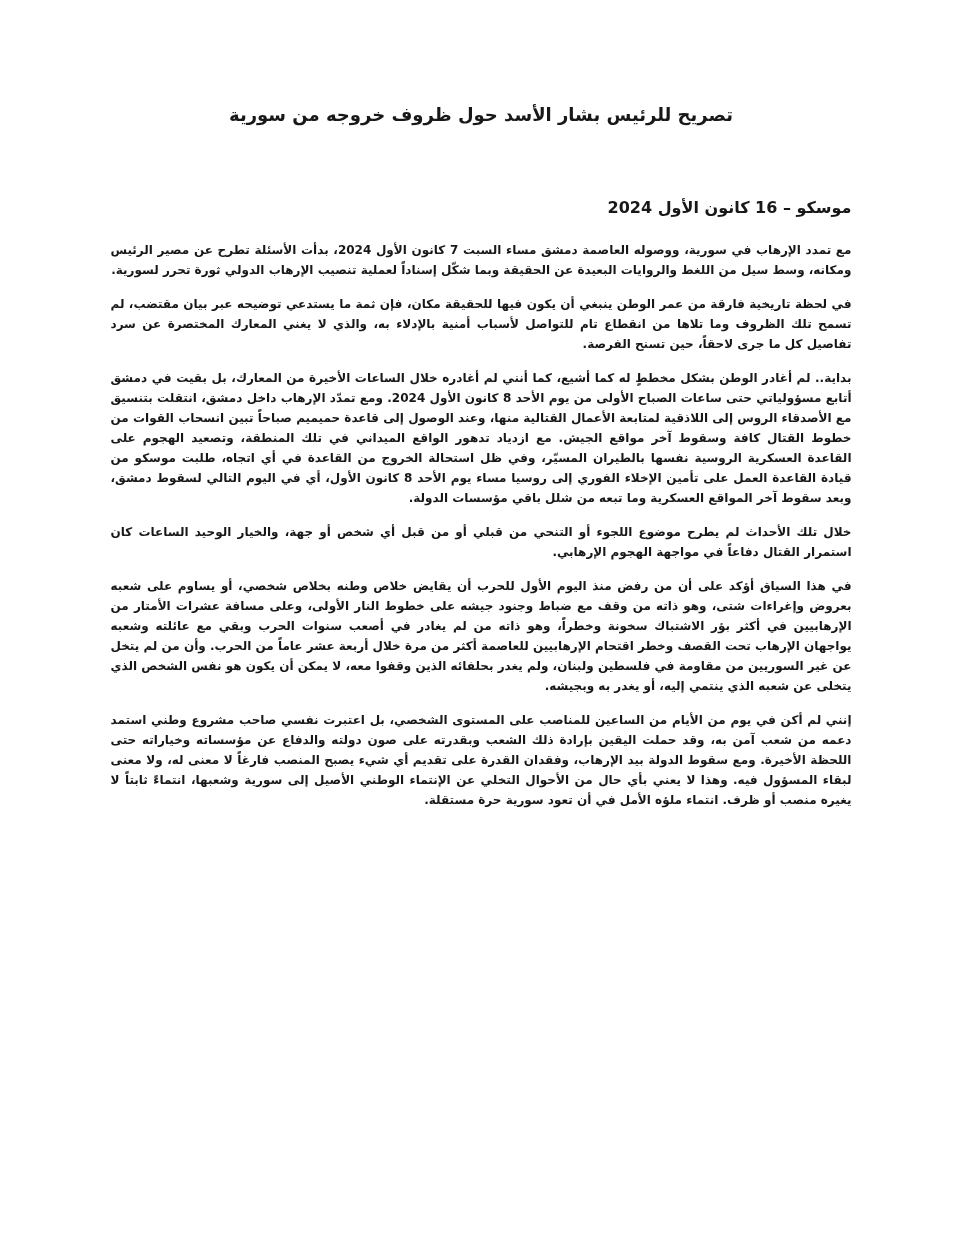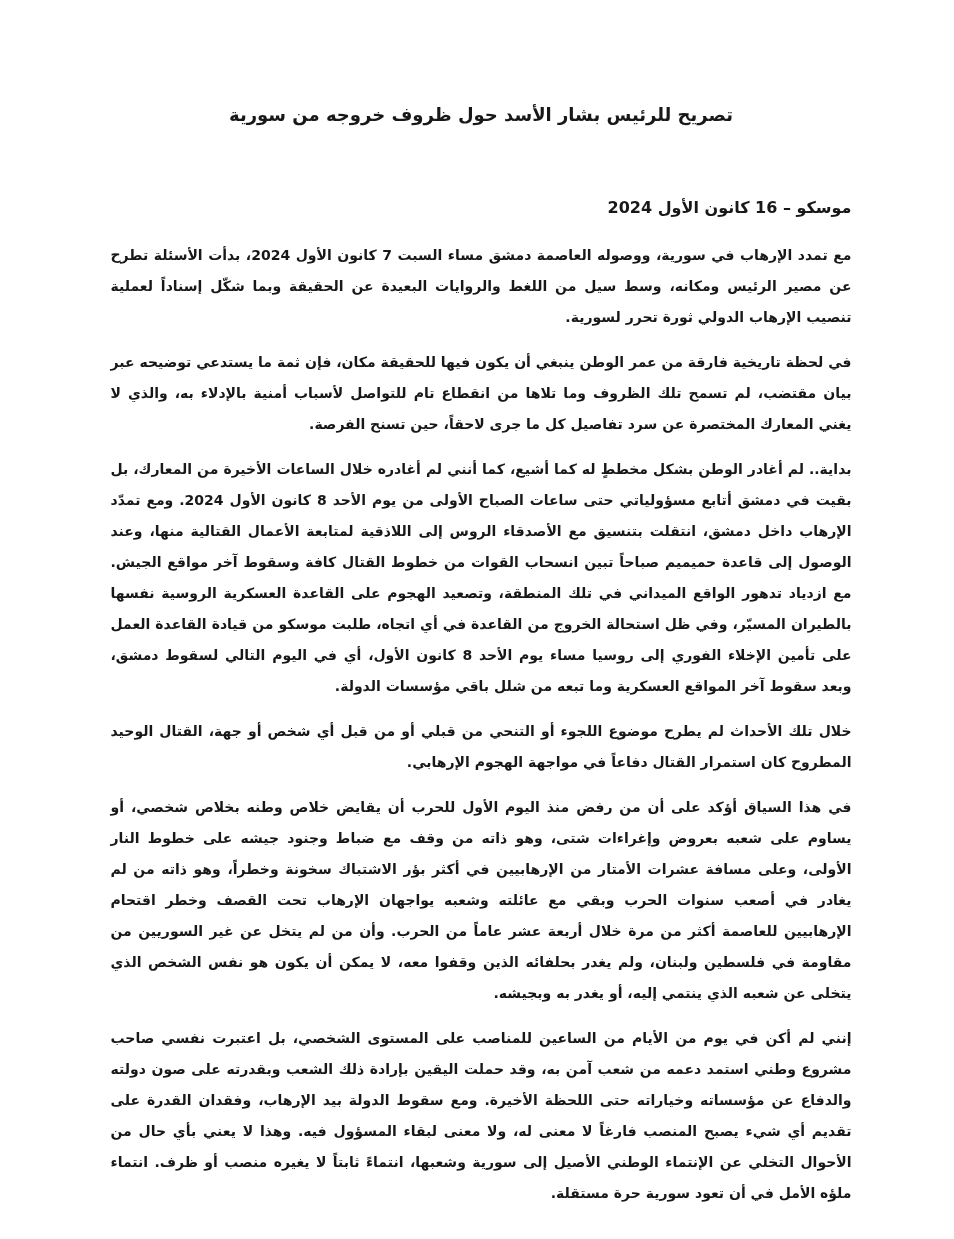--- a/index.html
+++ b/index.html
@@ -28,40 +28,40 @@
     line-height: 30px;
     letter-spacing: 0;
   }
   .dateline {
     margin-top: 64px;
     font-size: 16px;
     line-height: 28px;
   }
   .doc-body p {
     margin: 14px 0 0 0;
-    font-size: 14px;
-    line-height: 31px;
+    font-size: 12px;
+    line-height: 20px;
     text-align: justify;
     text-justify: inter-word;
   }
   .doc-body p:first-child {
     margin-top: 18px;
   }
 </style>
 </head>
 <body>
 
 <div class="page">
 
   <h1 class="doc-title">تصريح للرئيس بشار الأسد حول ظروف خروجه من سورية</h1>
 
   <div class="dateline">موسكو – 16 كانون الأول 2024</div>
 
   <div class="doc-body">
     <p>مع تمدد الإرهاب في سورية، ووصوله العاصمة دمشق مساء السبت 7 كانون الأول 2024، بدأت الأسئلة تطرح عن مصير الرئيس ومكانه، وسط سيل من اللغط والروايات البعيدة عن الحقيقة وبما شكّل إسناداً لعملية تنصيب الإرهاب الدولي ثورة تحرر لسورية.</p>
     <p>في لحظة تاريخية فارقة من عمر الوطن ينبغي أن يكون فيها للحقيقة مكان، فإن ثمة ما يستدعي توضيحه عبر بيان مقتضب، لم تسمح تلك الظروف وما تلاها من انقطاع تام للتواصل لأسباب أمنية بالإدلاء به، والذي لا يغني المعارك المختصرة عن سرد تفاصيل كل ما جرى لاحقاً، حين تسنح الفرصة.</p>
     <p>بداية.. لم أغادر الوطن بشكل مخططٍ له كما أشيع، كما أنني لم أغادره خلال الساعات الأخيرة من المعارك، بل بقيت في دمشق أتابع مسؤولياتي حتى ساعات الصباح الأولى من يوم الأحد 8 كانون الأول 2024. ومع تمدّد الإرهاب داخل دمشق، انتقلت بتنسيق مع الأصدقاء الروس إلى اللاذقية لمتابعة الأعمال القتالية منها، وعند الوصول إلى قاعدة حميميم صباحاً تبين انسحاب القوات من خطوط القتال كافة وسقوط آخر مواقع الجيش.  مع ازدياد تدهور الواقع الميداني في تلك المنطقة، وتصعيد الهجوم على القاعدة العسكرية الروسية نفسها بالطيران المسيّر، وفي ظل استحالة الخروج من القاعدة في أي اتجاه، طلبت موسكو من قيادة القاعدة العمل على تأمين الإخلاء الفوري إلى روسيا مساء يوم الأحد 8 كانون الأول، أي في اليوم التالي لسقوط دمشق، وبعد سقوط آخر المواقع العسكرية وما تبعه من شلل باقي مؤسسات الدولة.</p>
-    <p>خلال تلك الأحداث لم يطرح موضوع اللجوء أو التنحي من قبلي أو من قبل أي شخص أو جهة، القتال الوحيد المطروح كان استمرار القتال دفاعاً في مواجهة الهجوم الإرهابي.</p>
+    <p>خلال تلك الأحداث لم يطرح موضوع اللجوء أو التنحي من قبلي أو من قبل أي شخص أو جهة، والخيار الوحيد الساعات كان استمرار القتال دفاعاً في مواجهة الهجوم الإرهابي.</p>
     <p>في هذا السياق أؤكد على أن من رفض منذ اليوم الأول للحرب أن يقايض خلاص وطنه بخلاص شخصي، أو يساوم على شعبه بعروض وإغراءات شتى، وهو ذاته من وقف مع ضباط وجنود جيشه على خطوط النار الأولى، وعلى مسافة عشرات الأمتار من الإرهابيين في أكثر بؤر الاشتباك سخونة وخطراً، وهو ذاته من لم يغادر في أصعب سنوات الحرب وبقي مع عائلته وشعبه يواجهان الإرهاب تحت القصف وخطر اقتحام الإرهابيين للعاصمة أكثر من مرة خلال أربعة عشر عاماً من الحرب. وأن من لم يتخل عن غير السوريين من مقاومة في فلسطين ولبنان، ولم يغدر بحلفائه الذين وقفوا معه، لا يمكن أن يكون هو نفس الشخص الذي يتخلى عن شعبه الذي ينتمي إليه، أو يغدر به وبجيشه.</p>
     <p>إنني لم أكن في يوم من الأيام من الساعين للمناصب على المستوى الشخصي، بل اعتبرت نفسي صاحب مشروع وطني استمد دعمه من شعب آمن به، وقد حملت اليقين بإرادة ذلك الشعب وبقدرته على صون دولته والدفاع عن مؤسساته وخياراته حتى اللحظة الأخيرة. ومع سقوط الدولة بيد الإرهاب، وفقدان القدرة على تقديم أي شيء يصبح المنصب فارغاً لا معنى له، ولا معنى لبقاء المسؤول فيه. وهذا لا يعني بأي حال من الأحوال التخلي عن الإنتماء الوطني الأصيل إلى سورية وشعبها، انتماءً ثابتاً لا يغيره منصب أو ظرف.  انتماء ملؤه الأمل في أن تعود سورية حرة مستقلة.</p>
   </div>
 
 </div>
 
 </body></html>

